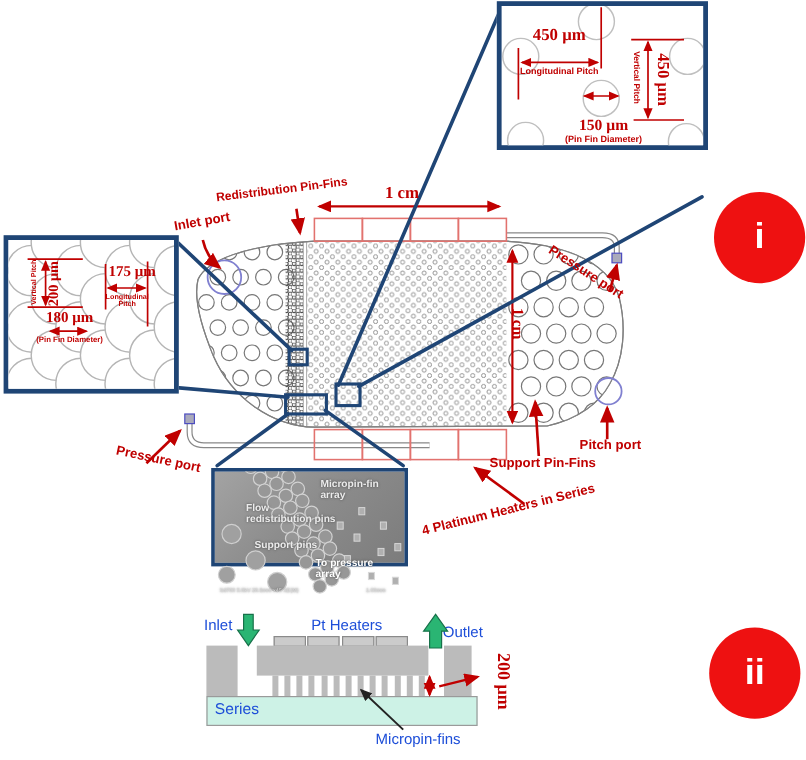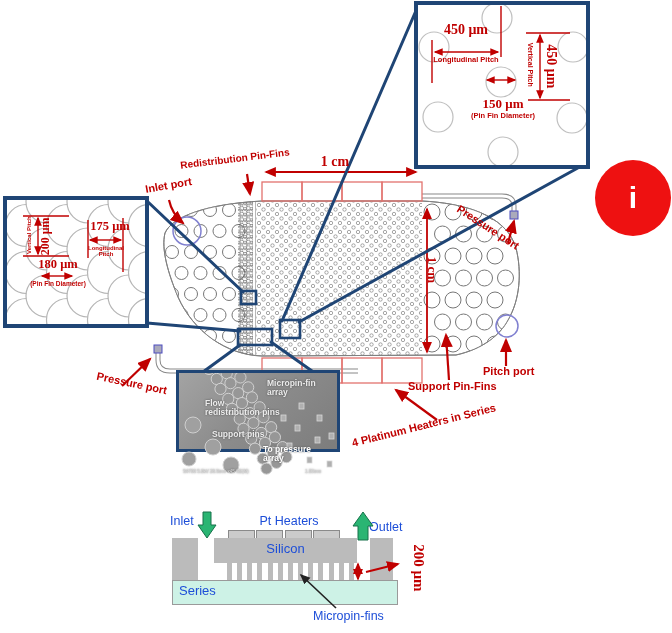--- a/index.html
+++ b/index.html
@@ -2,29 +2,29 @@
 <html style="--red: #c00000; --navy: #1f4575; --marker: #ee1111; --glass: #cdf2e6; --silicon: #bbbbbb;"><head>
 <meta charset="utf-8">
 <style>
   html,body{margin:0;padding:0;background:#fff;}
   #canvas{position:relative;width:672px;height:633px;background:#fff;overflow:hidden;
           font-family:"Liberation Sans",sans-serif;}
   svg{display:block;}
   #main-svg{position:absolute;left:0;top:0;z-index:10;pointer-events:none;}
   .inset{position:absolute;background:#fff;border:4px solid var(--navy,#1f4575);
          box-sizing:border-box;z-index:20;overflow:hidden;}
-  #inset-right{left:414px;top:1px;width:176px;height:168px;}
+  #inset-right{left:414px;top:1px;width:176px;height:124px;}
   #inset-left{left:3px;top:196px;width:146px;height:132px;}
   .inset svg{position:absolute;left:0;top:0;}
   .rlbl{position:absolute;color:var(--red,#c00000);font-weight:bold;line-height:1.05;
         text-align:center;white-space:nowrap;z-index:5;}
   .serifv{font-family:"Liberation Serif",serif;}
   .wrap{white-space:normal;}
   .toplbl{z-index:30;}
-  #sem{position:absolute;left:176px;top:370px;width:164px;height:82px;z-index:20;
+  #sem{position:absolute;left:176px;top:390px;width:164px;height:82px;z-index:20;
        border:3px solid var(--navy,#1f4575);box-sizing:border-box;
        background:linear-gradient(135deg,#a3a3a3 0%,#8d8d8d 45%,#7c7c7c 100%);}
   .semlbl{position:absolute;color:#ececec;font-weight:bold;font-size:8.5px;line-height:1.1;
           text-shadow:0 0 2px #444;z-index:4;}
   .xs-block{position:absolute;background:var(--silicon,#b9b9b9);z-index:2;}
   .xs-lbl{position:absolute;color:#1d4ed8;font-size:12.5px;z-index:4;white-space:nowrap;}
   #glass{position:absolute;left:172px;top:580px;width:226px;height:25px;z-index:1;
          background:var(--glass,#cdf2e6);border:1px solid #9a9a9a;box-sizing:border-box;}
   #fins{position:absolute;left:227px;top:563px;width:127px;height:17px;z-index:2;
         display:flex;justify-content:space-between;}
@@ -348,21 +348,20 @@
   <div class="xs-lbl" style="left:369px;top:520px;">Outlet</div>
   <div id="pt-pads">
       <div></div>
       <div></div>
       <div></div>
       <div></div>
     </div>
   <div class="xs-block" style="left:172px;top:538px;width:26px;height:42px;"></div>
   <div class="xs-block" style="left:370px;top:538px;width:23px;height:42px;"></div>
   <div class="xs-block" style="left:214px;top:538px;width:143px;height:25px;"></div>
-  <div class="xs-lbl" style="left:214px;top:541px;width:143px;text-align:center;font-size:13px;">Silicon</div>
   <div id="fins">
       <div></div>
       <div></div>
       <div></div>
       <div></div>
       <div></div>
       <div></div>
       <div></div>
       <div></div>
       <div></div>
@@ -382,14 +381,17 @@
   <div class="rlbl serifv toplbl" style="left:412px;top:263px;width:40px;font-size:13px;transform:rotate(90deg);">1 cm</div>
   <div class="rlbl toplbl" style="left:452px;top:222px;font-size:11px;transform:rotate(33deg);">Pressure port</div>
   <div class="rlbl toplbl" style="left:483px;top:366px;font-size:11px;">Pitch port</div>
   <div class="rlbl toplbl" style="left:408px;top:381px;font-size:11px;">Support Pin-Fins</div>
   <div class="rlbl toplbl" style="left:344px;top:420px;width:160px;font-size:11px;transform:rotate(-14deg);">4 Platinum Heaters in Series</div>
   <div class="rlbl toplbl" style="left:96px;top:378px;font-size:11px;transform:rotate(12deg);">Pressure port</div>
 
   <div class="marker-circle" id="marker-i">
     <span>i</span>
   </div>
+  <div class="marker-circle" id="marker-ii">
+    <span>ii</span>
+  </div>
 
 </div>
 
 </body></html>

